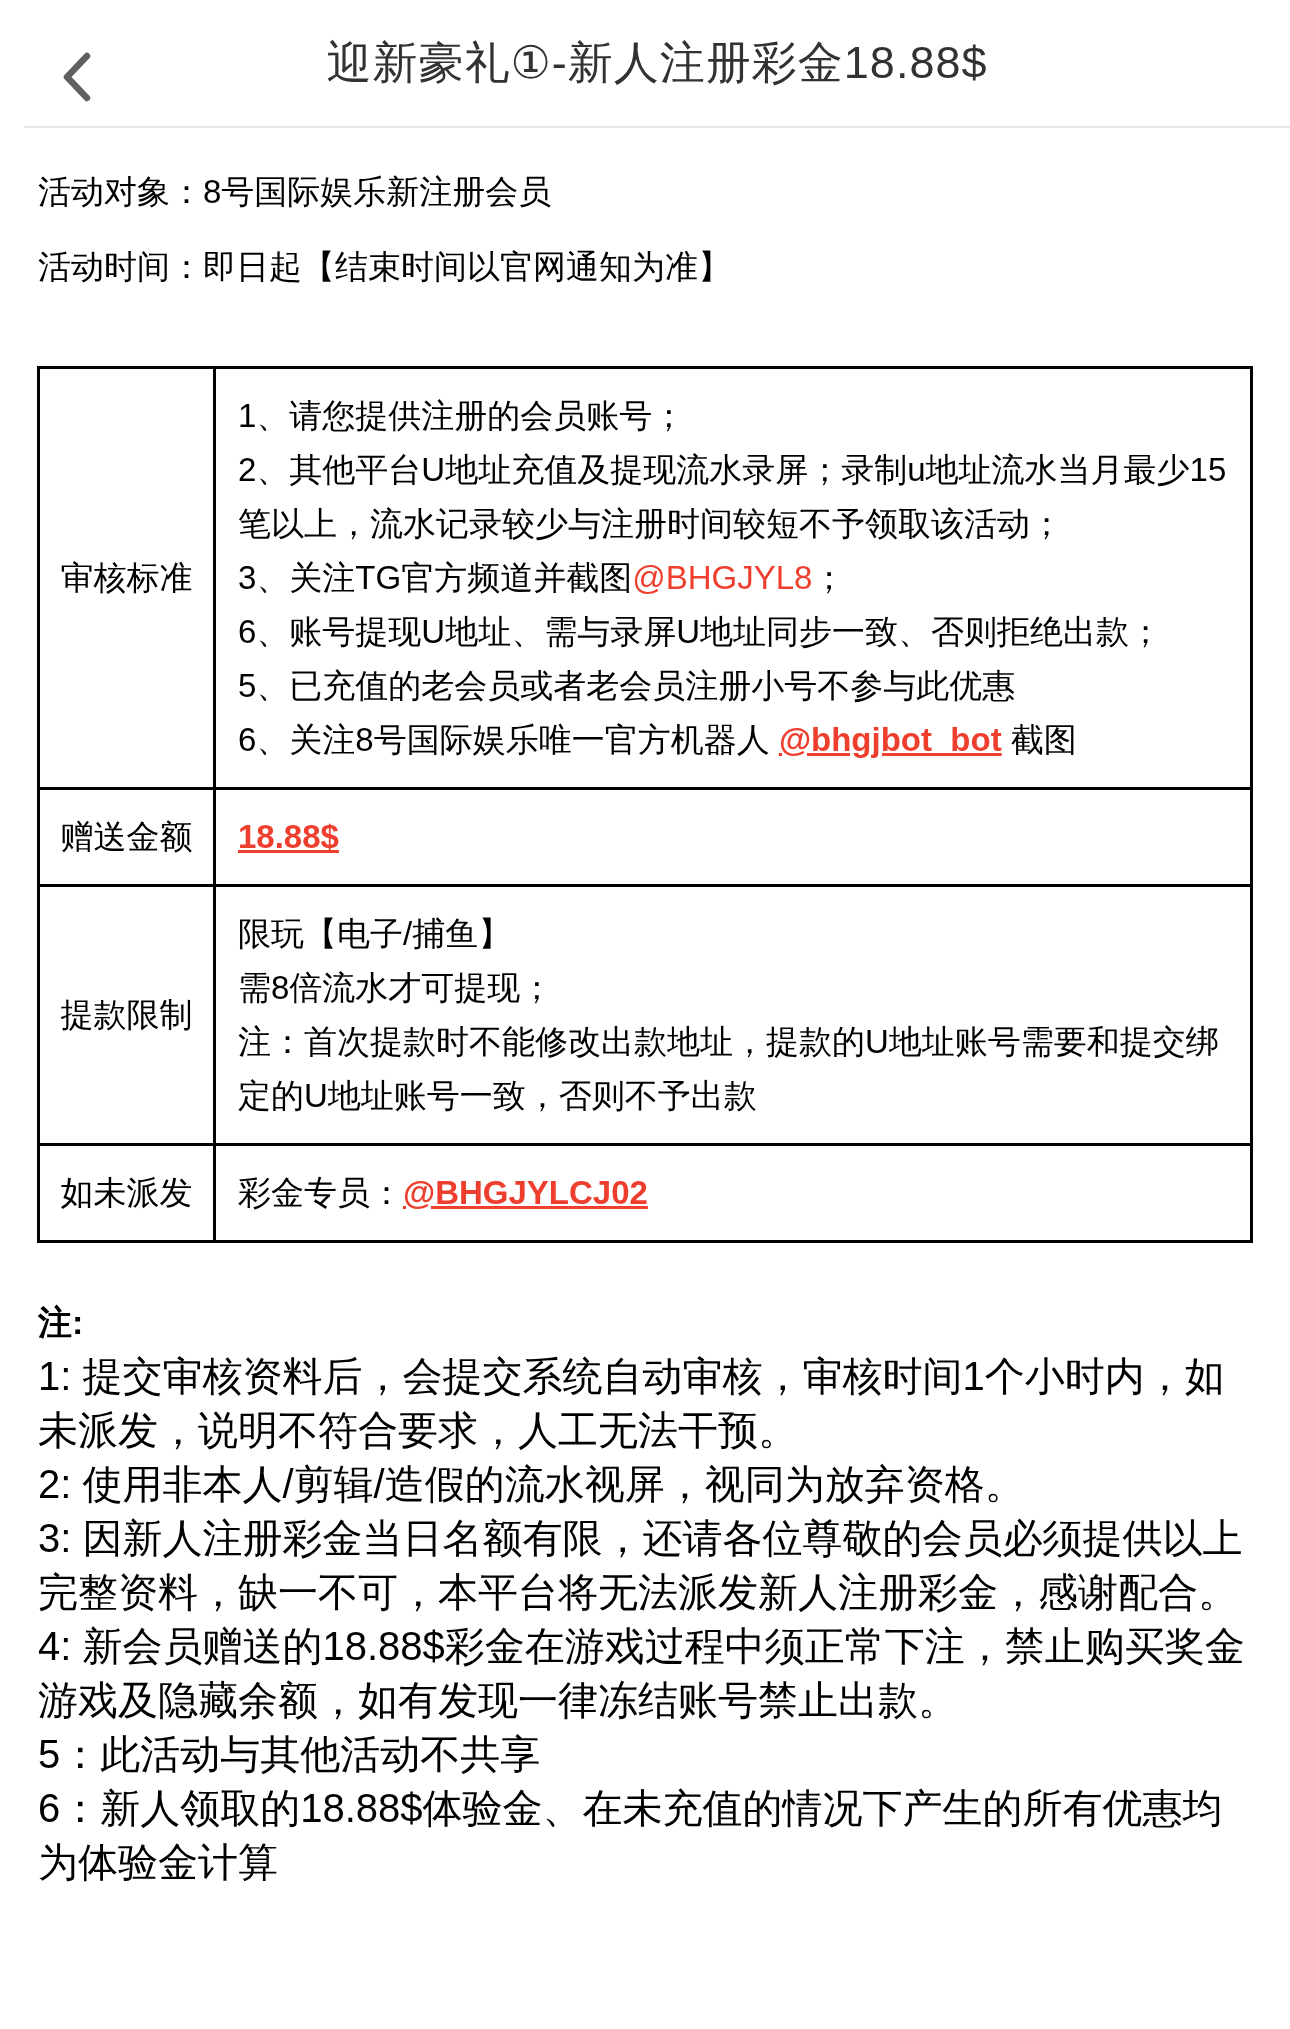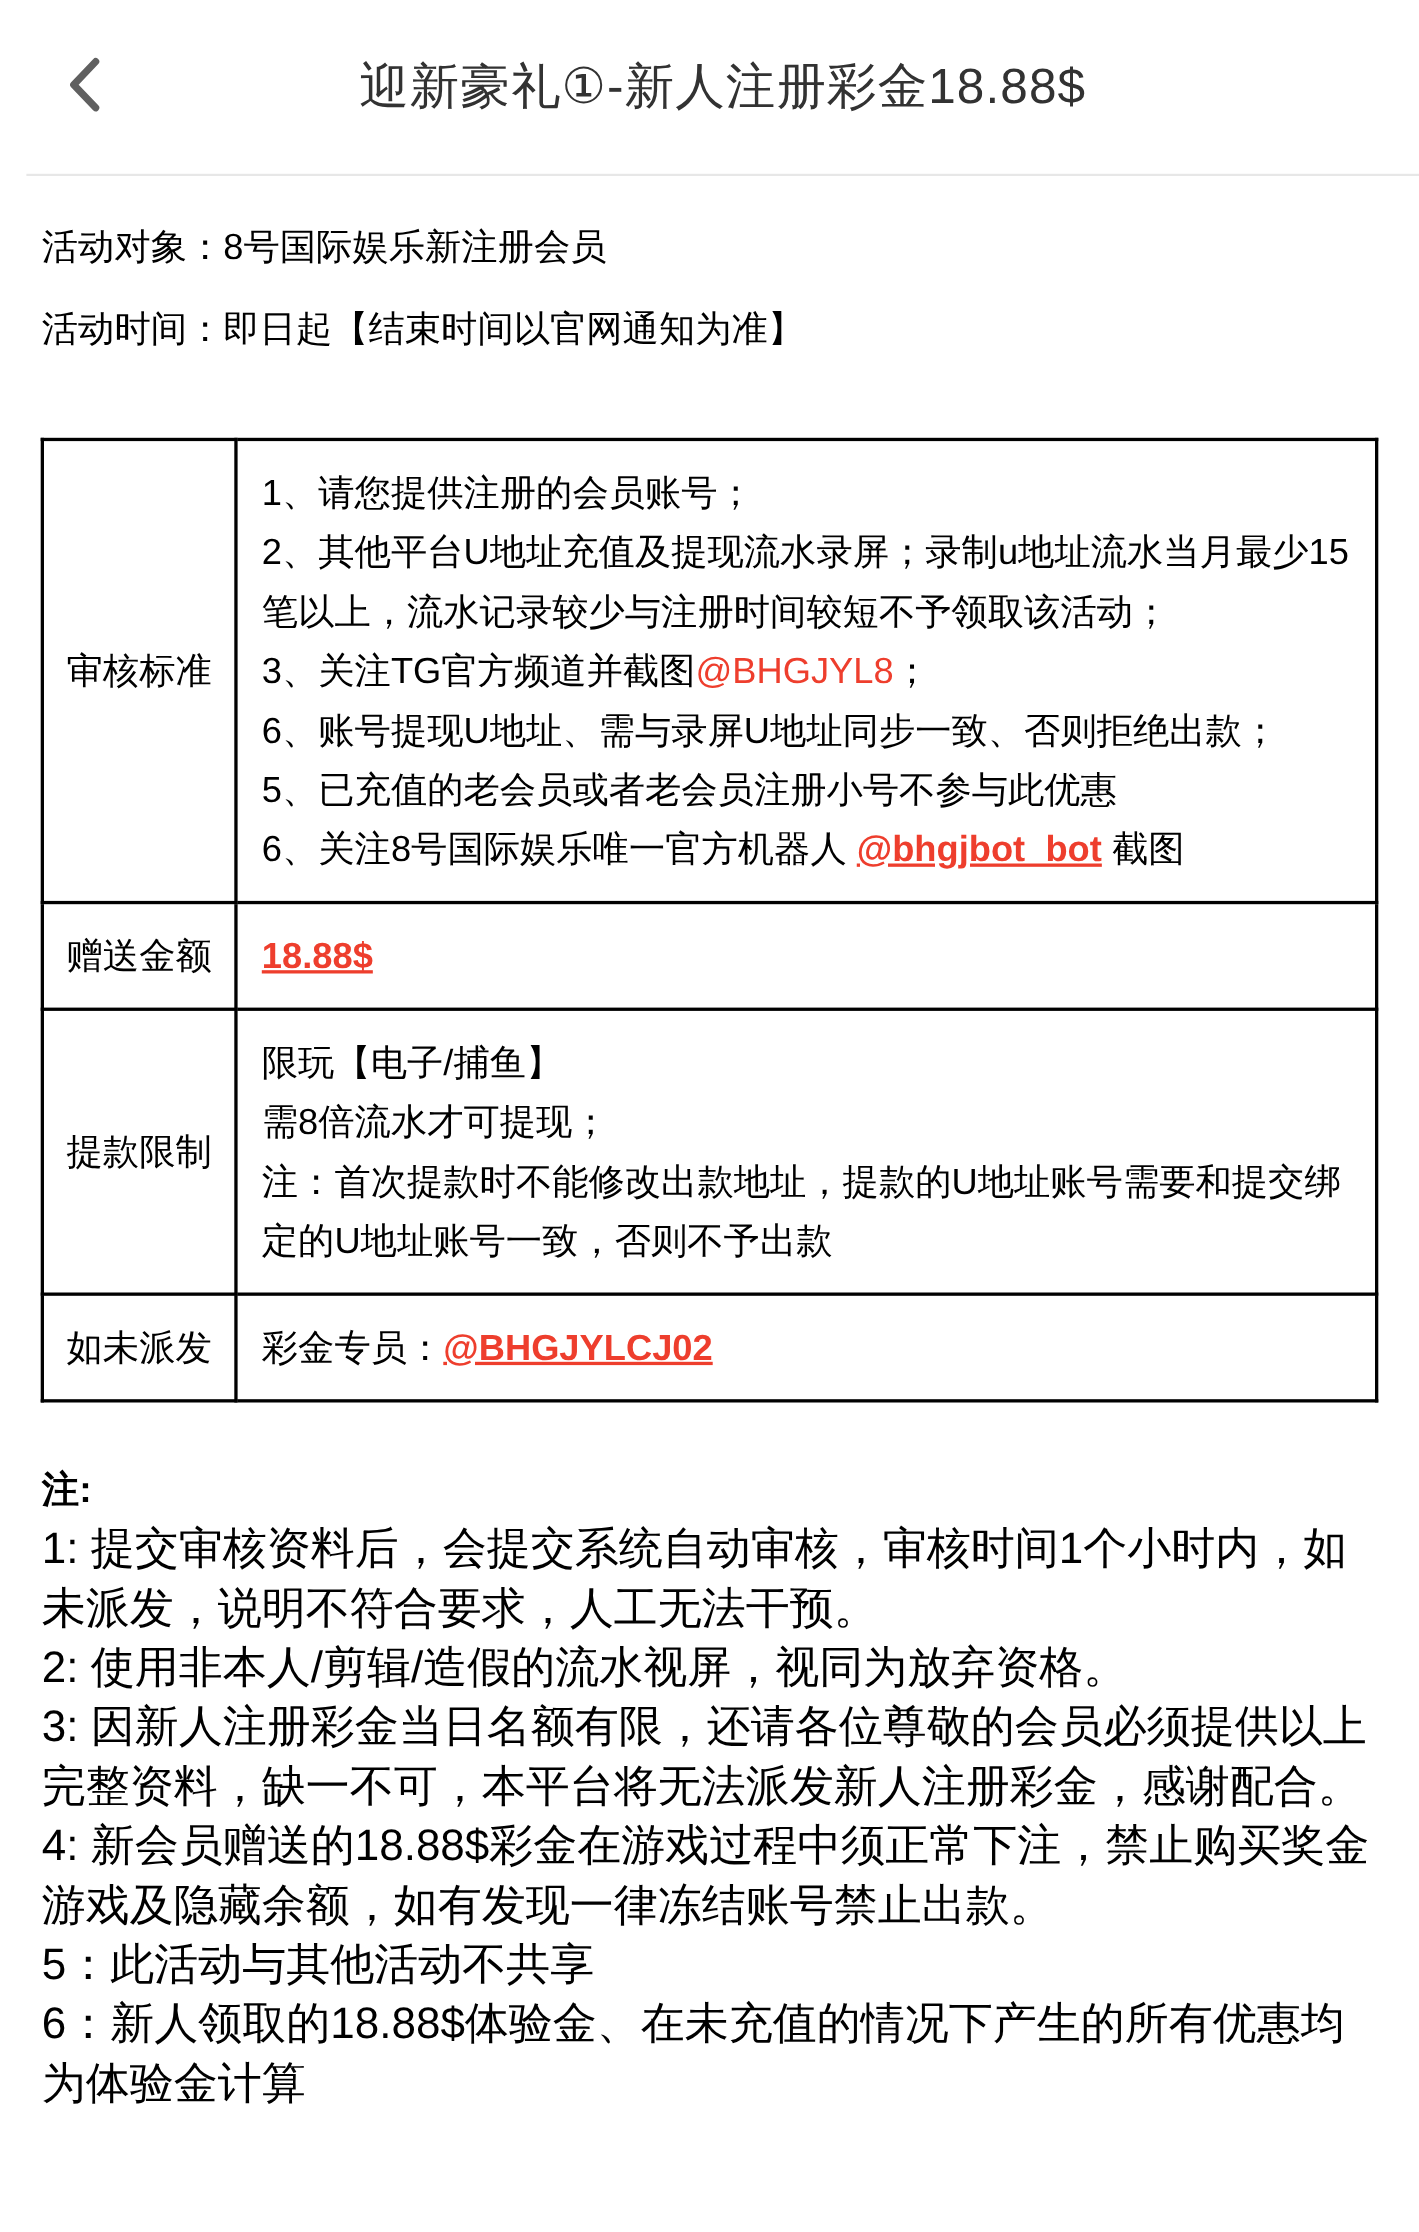--- a/index.html
+++ b/index.html
@@ -11,21 +11,21 @@
   *{box-sizing:border-box;}
   html,body{margin:0;padding:0;background:#fff;}
   body{
     width:1290px;
     font-family:"Liberation Sans","DejaVu Sans",sans-serif;
     color:#000;
   }
   
   .header{
     position:relative;
-    height:160px;
+    height:128px;
     background:#fff;
     border-bottom:2px solid var(--divider);
     margin-left:24px;
   }
   .back-btn{
     position:absolute;
     left:34px;top:50px;
     width:44px;height:54px;
     background:none;border:none;padding:0;cursor:pointer;
     display:flex;align-items:center;justify-content:flex-start;

